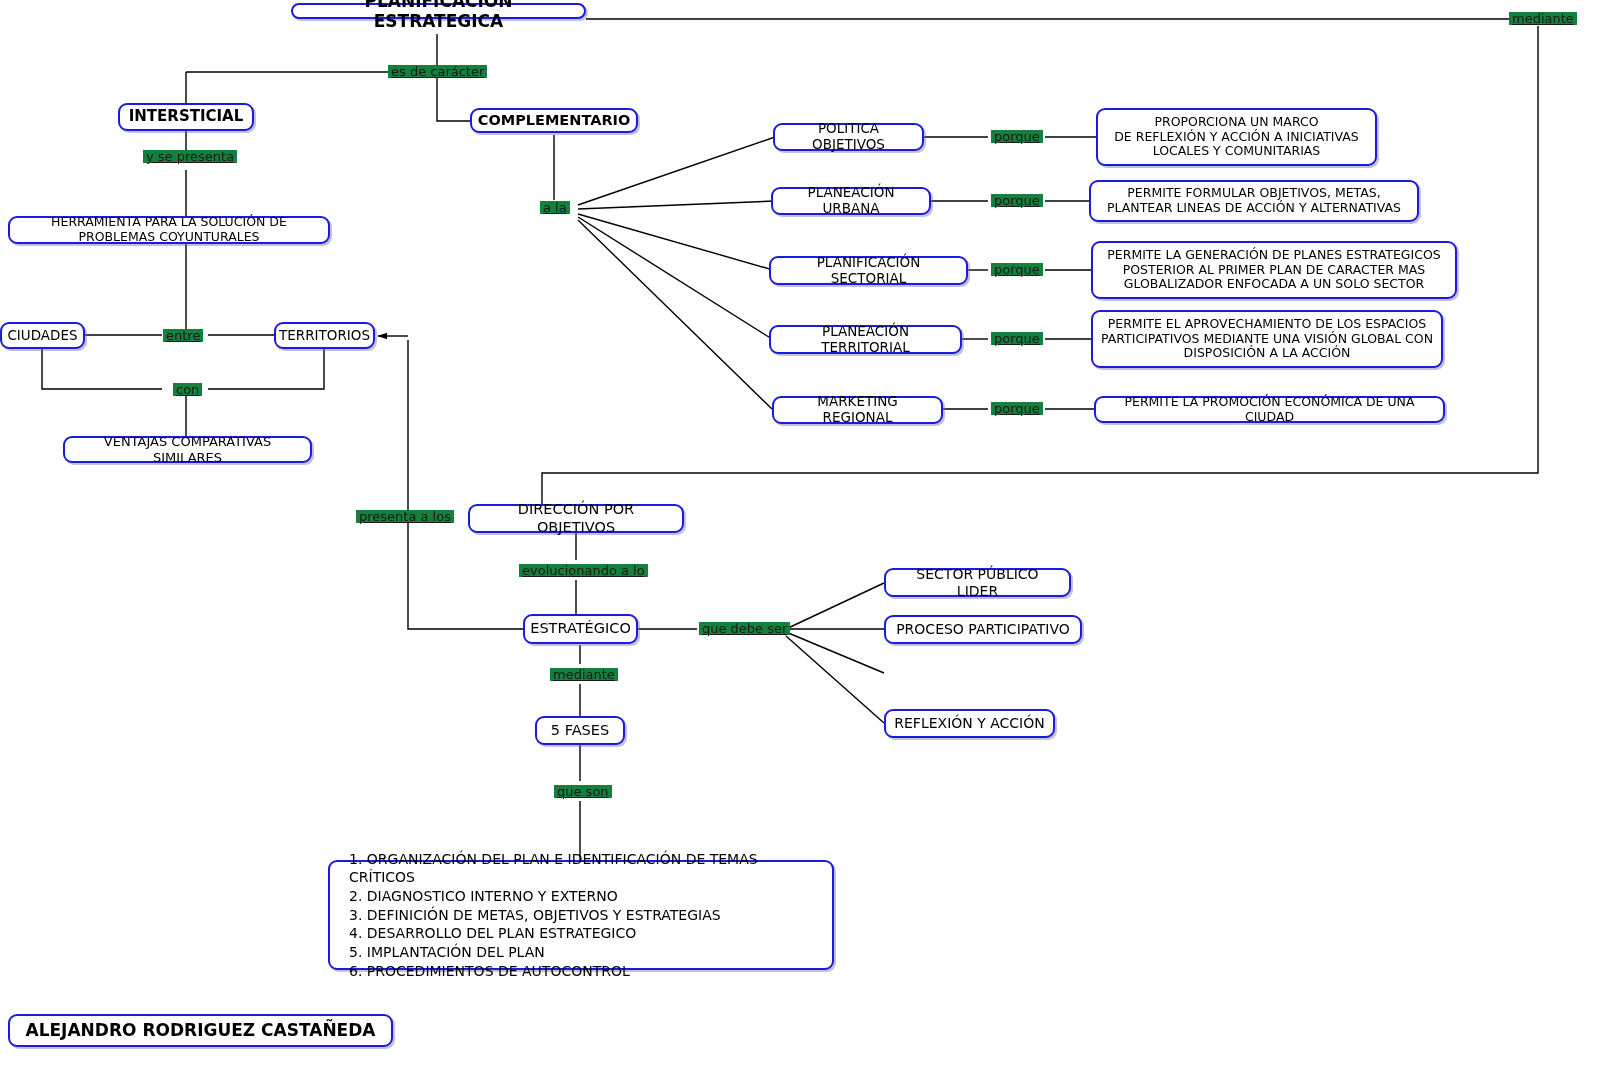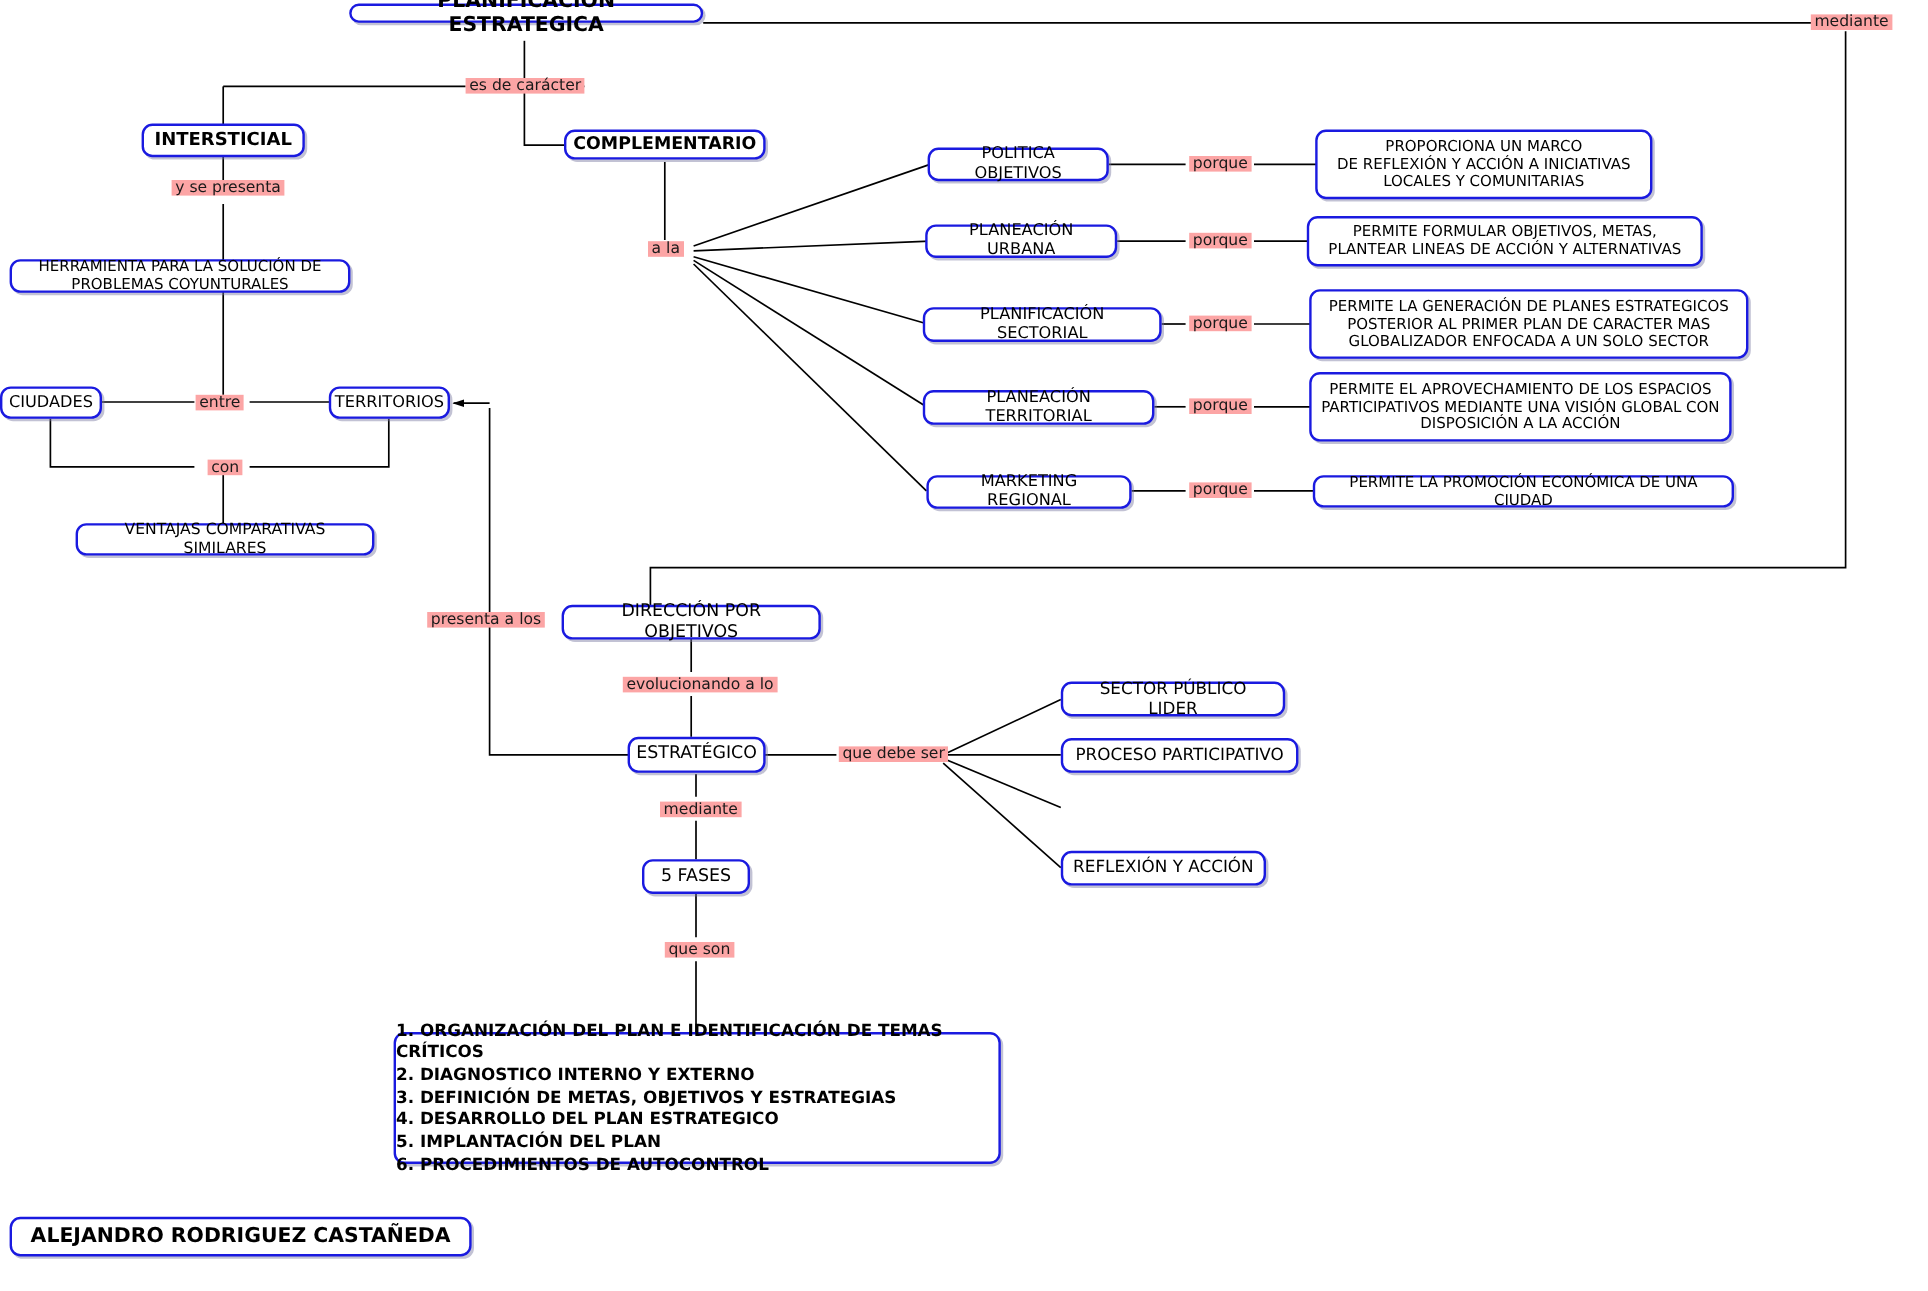--- a/index.html
+++ b/index.html
@@ -9,22 +9,22 @@
   svg#edges{position:absolute;left:0;top:0;width:1607px;height:1076px;pointer-events:none;}
 
   .node{position:absolute;box-sizing:border-box;
         border:2.5px solid #1a1ae0;border-radius:9px;background:#ffffff;
         box-shadow:2px 2px 0 rgba(120,120,160,.45);
         display:flex;align-items:center;justify-content:center;
         text-align:center;color:#000;line-height:1.18;}
   .node.bold{font-weight:bold;}
   .node .inner{padding:0 8px;white-space:pre-line;}
 
-  .label{position:absolute;color:#1a1a1a;background:#fca5a5;
-         white-space:nowrap;line-height:1;padding:0 3px;}
+  .label{position:absolute;color:#1a1a1a;background:#15803d;
+         white-space:nowrap;line-height:1;padding:0 3px;text-decoration:underline;}
 </style>
 </head>
 <body>
 
 <div id="canvas">
 
   <svg id="edges" viewBox="0 0 1607 1076">
     <defs>
       <marker id="arrow" markerWidth="10" markerHeight="10" refX="9" refY="3.2" orient="auto" markerUnits="userSpaceOnUse">
         <path d="M0,0 L10,3.2 L0,6.4 z" fill="#000"></path>
@@ -96,21 +96,21 @@
   </div>
 
   <div class="node bold" style="left:118px;top:103px;width:136px;height:28px;font-size:15px;">
     <span class="inner">INTERSTICIAL</span>
   </div>
 
   <div class="node bold" style="left:470px;top:108px;width:168px;height:25px;font-size:14.5px;">
     <span class="inner">COMPLEMENTARIO</span>
   </div>
 
-  <div class="node" style="left:8px;top:216px;width:284px;height:28px;font-size:12.5px;align-items:center;">
+  <div class="node" style="left:8px;top:216px;width:322px;height:28px;font-size:12.5px;align-items:center;">
     <span class="inner">HERRAMIENTA PARA LA SOLUCIÓN DE PROBLEMAS COYUNTURALES</span>
   </div>
 
   <div class="node" style="left:0px;top:322px;width:85px;height:27px;font-size:13.5px;">
     <span class="inner">CIUDADES</span>
   </div>
 
   <div class="node" style="left:274px;top:322px;width:101px;height:27px;font-size:13.5px;">
     <span class="inner">TERRITORIOS</span>
   </div>
@@ -185,21 +185,21 @@
   <div class="node" style="left:884px;top:615px;width:198px;height:29px;font-size:14px;">
     <span class="inner">PROCESO PARTICIPATIVO</span>
   </div>
 
 
   <div class="node" style="left:884px;top:709px;width:171px;height:29px;font-size:14px;">
     <span class="inner">REFLEXIÓN Y ACCIÓN</span>
   </div>
 
   <div class="node" style="left:328px;top:860px;width:506px;height:110px;font-size:14px;justify-content:flex-start;">
-    <span class="inner" style="text-align:left;padding-left:0;line-height:1.33;font-weight:bold;">1. ORGANIZACIÓN DEL PLAN E IDENTIFICACIÓN DE TEMAS CRÍTICOS
+    <span class="inner" style="text-align:left;padding-left:19px;line-height:1.33;">1. ORGANIZACIÓN DEL PLAN E IDENTIFICACIÓN DE TEMAS CRÍTICOS
 2. DIAGNOSTICO INTERNO Y EXTERNO
 3. DEFINICIÓN DE METAS, OBJETIVOS Y ESTRATEGIAS
 4. DESARROLLO DEL PLAN ESTRATEGICO
 5. IMPLANTACIÓN DEL PLAN
 6. PROCEDIMIENTOS DE AUTOCONTROL</span>
   </div>
 
   <div class="node bold" style="left:8px;top:1014px;width:385px;height:33px;font-size:17px;">
     <span class="inner">ALEJANDRO RODRIGUEZ CASTAÑEDA</span>
   </div>

